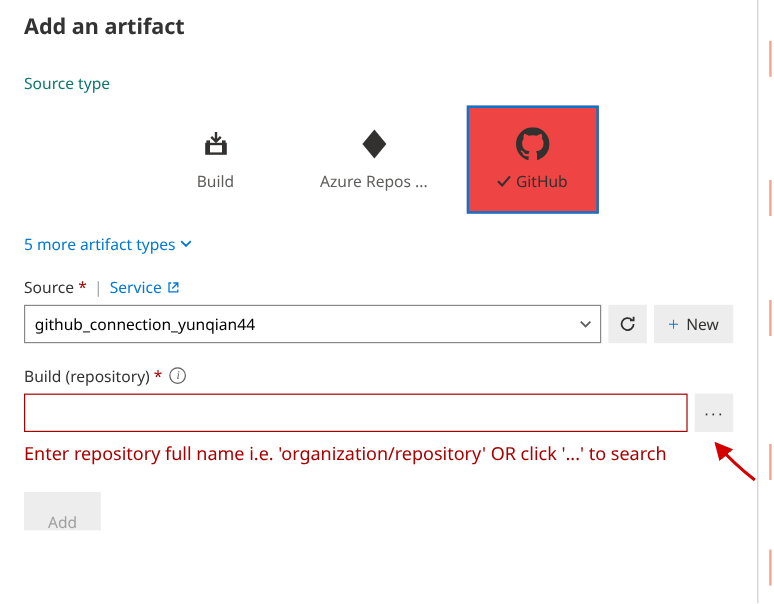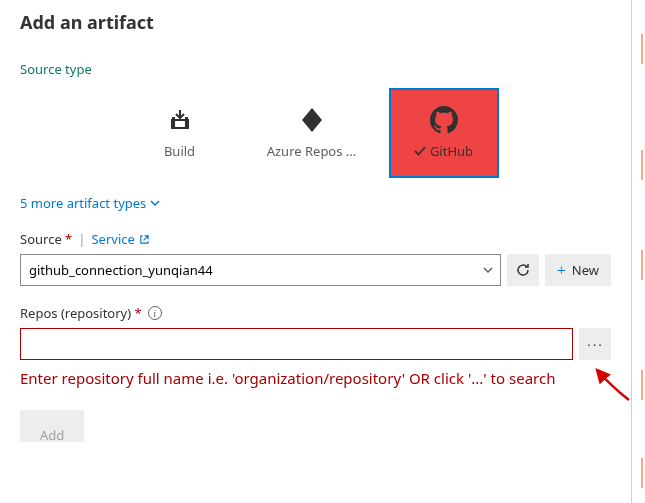--- a/index.html
+++ b/index.html
@@ -287,21 +287,21 @@
           <path d="M13 8 A5 5 0 1 1 11.5 4.5 M13 2 L13 5 L10 5" stroke="#323130" stroke-width="1.5" fill="none"></path>
         </svg>
     </button>
     <button class="new-btn">
       <span class="plus">+</span>
       <span>New</span>
     </button>
   </div>
 
   <div class="field-label-row">
-    <span class="field-label"><span>Repos (repository)</span> <span class="req">*</span></span>
+    <span class="field-label"><span>Build (repository)</span> <span class="req">*</span></span>
     <span class="info-icon">i</span>
   </div>
 
   <div class="repo-row">
     <input class="repo-input" type="text" value="" style="">
     <button class="ellipsis-btn">···</button>
   </div>
 
   <div class="error-text">Enter repository full name i.e. 'organization/repository' OR click '...' to search</div>
 

